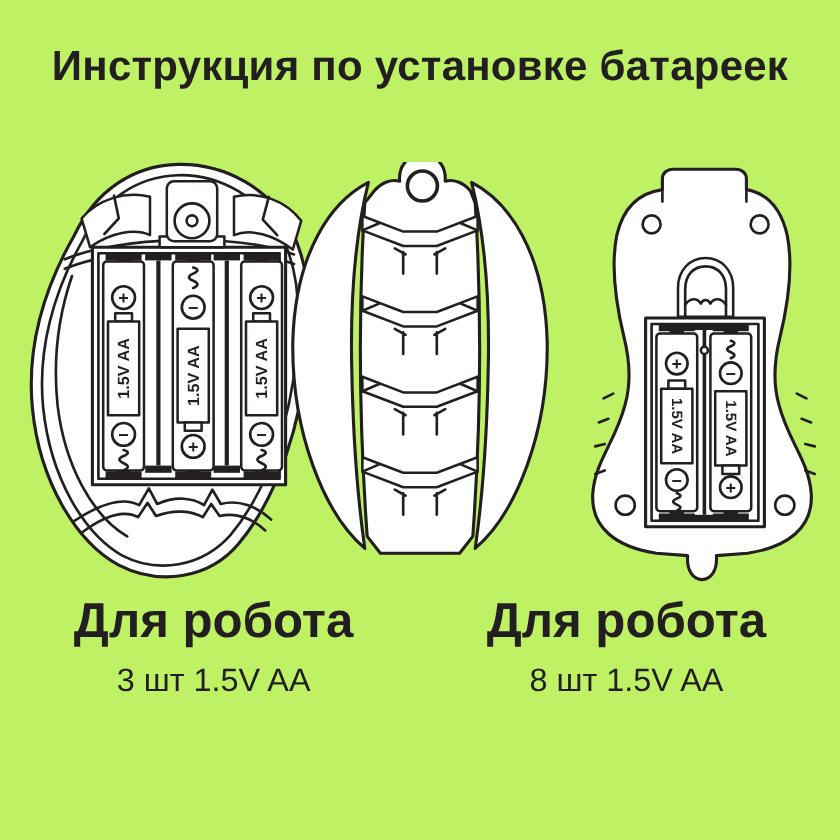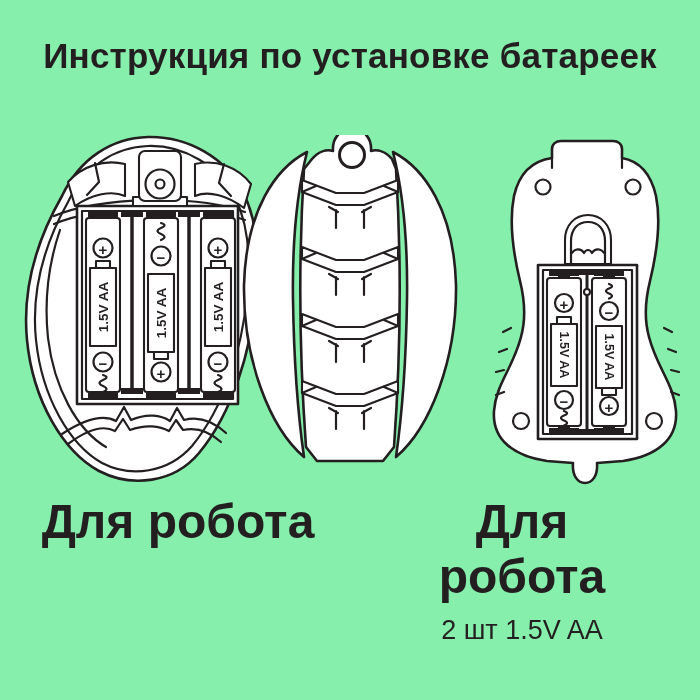--- a/index.html
+++ b/index.html
@@ -1,31 +1,31 @@
 <!DOCTYPE html>
 <html><head>
 <meta charset="utf-8">
 <style>
   html,body{margin:0;padding:0;background:#fff;}
   .sheet{
-    position:relative;width:700px;height:700px;background:#86efac;
+    position:relative;width:700px;height:700px;background:#bef264;
     font-family:"Liberation Sans","DejaVu Sans",sans-serif;color:#231f20;overflow:hidden;
   }
   .page-title{
     position:absolute;top:36px;left:0;width:700px;text-align:center;
     font-size:35px;font-weight:700;letter-spacing:.2px;
   }
   .figure-svg{position:absolute;}
   .robot-svg{left:15px;top:130px;}
   .side-svg{left:235px;top:135px;}
   .remote-svg{left:485px;top:135px;}
   .caption-group{position:absolute;text-align:center;}
   .caption-group.robot{left:28px;top:494px;width:300px;}
   .caption-group.remote{left:386px;top:494px;width:272px;}
-  .caption{font-size:48px;font-weight:700;}
+  .caption{font-size:41px;font-weight:700;}
   .spec{font-size:27px;font-weight:400;margin-top:11px;}
   svg *{vector-effect:none;}
   .ln{fill:none;stroke:#231f20;stroke-width:2.2;stroke-linecap:round;stroke-linejoin:round;}
   .wh{fill:#ffffff;stroke:#231f20;stroke-width:2.6;stroke-linecap:round;stroke-linejoin:round;}
   .wh2{fill:#ffffff;stroke:#231f20;stroke-width:2.1;stroke-linecap:round;stroke-linejoin:round;}
   .blk{fill:#231f20;stroke:none;}
   .sym-txt{font-family:"Liberation Sans","DejaVu Sans",sans-serif;font-size:15px;font-weight:700;fill:#231f20;}
   .bat-txt{font-family:"Liberation Sans","DejaVu Sans",sans-serif;font-size:13.5px;font-weight:700;fill:#231f20;}
   .bat-txt-sm{font-family:"Liberation Sans","DejaVu Sans",sans-serif;font-size:12.5px;font-weight:700;fill:#231f20;}
 </style>
@@ -214,19 +214,20 @@
       <rect class="wh2" x="596" y="326" width="26" height="62"></rect>
       <text class="bat-txt-sm" text-anchor="middle" dominant-baseline="central" transform="rotate(90 609 357)" x="609" y="357">1.5V AA</text>
       <rect class="wh2" x="602" y="388" width="14" height="7"></rect>
       <circle class="ln" cx="609" cy="406" r="9"></circle>
       <text class="sym-txt" x="609" y="407" text-anchor="middle" dominant-baseline="central">+</text>
     </g>
   </svg>
 
   <div class="caption-group robot">
     <div class="caption">Для робота</div>
+    <div class="spec">3 шт 1.5V AA</div>
   </div>
   <div class="caption-group remote">
     <div class="caption">Для робота</div>
-    <div class="spec">2 шт 1.5V AA</div>
+    <div class="spec">8 шт 1.5V AA</div>
   </div>
 
 </div>
 
 </body></html>

